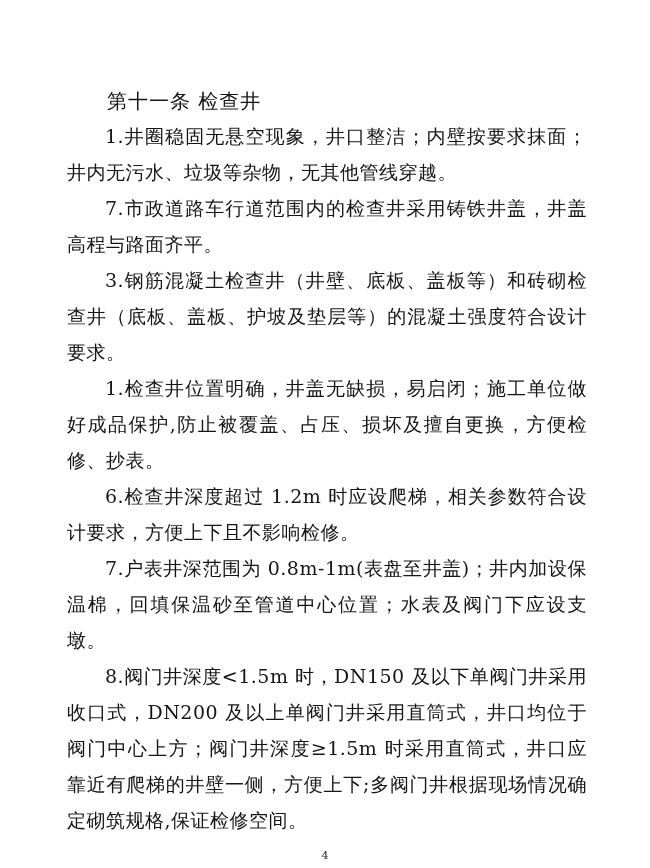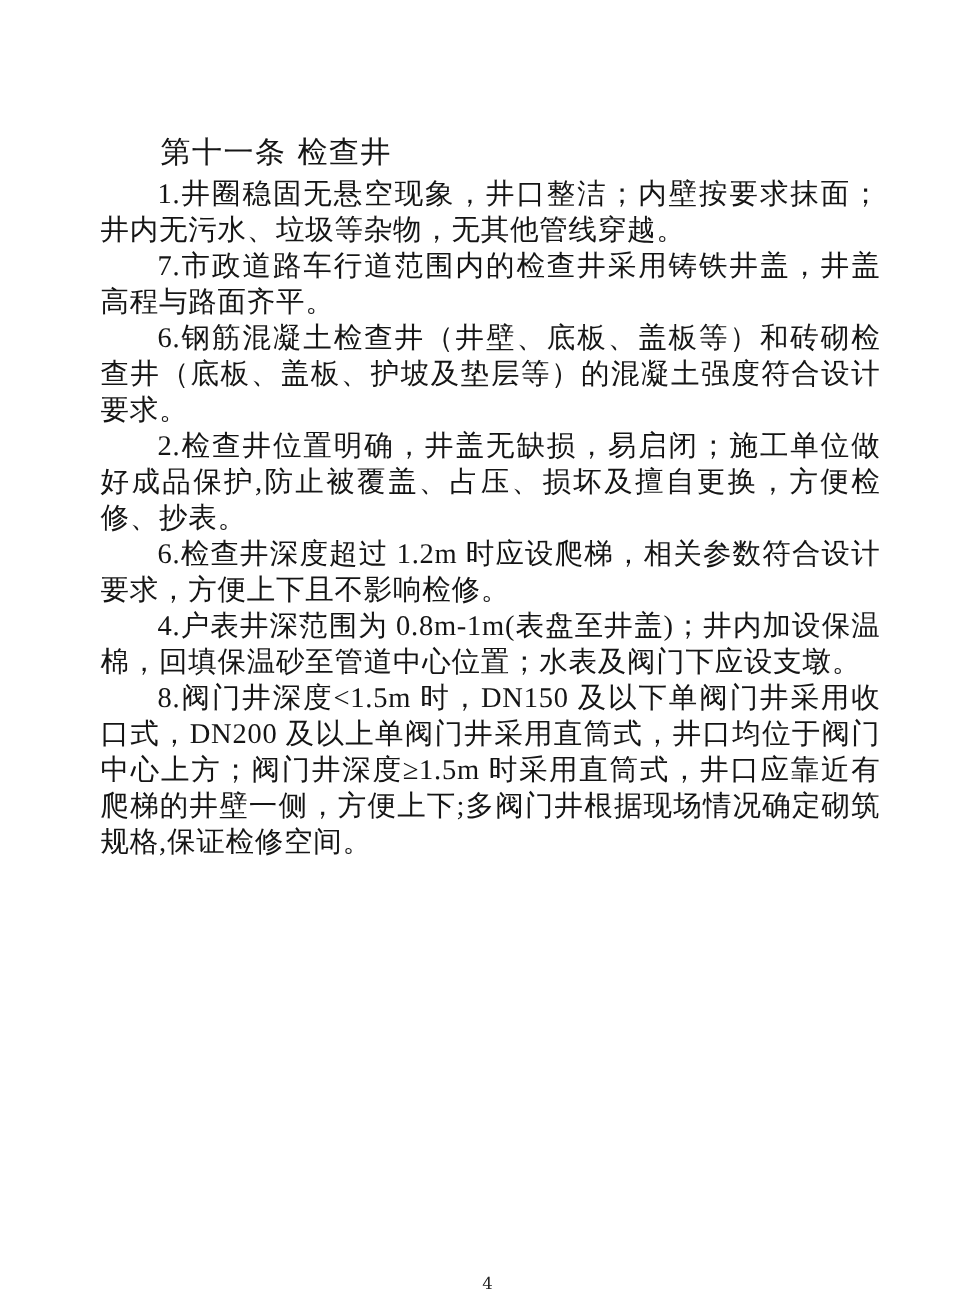--- a/index.html
+++ b/index.html
@@ -27,45 +27,44 @@
     font-size: 20px;
     line-height: 34px;
     font-weight: normal;
     text-indent: 2em;
     letter-spacing: 1px;
     white-space: pre;
   }
   p.para {
     margin: 0;
     font-size: 19px;
-    line-height: 24px;
+    line-height: 36px;
     text-indent: 2em;
     text-align: justify;
     letter-spacing: 0.5px;
-    font-family: Liberation Serif, serif;
   }
   .footer {
     position: absolute;
     left: 0;
     bottom: 6px;
     width: 100%;
     text-align: center;
     font-size: 11px;
     color: #222;
   }
 </style>
 </head>
 <body>
 
 <div class="page">
   <div class="content">
     <h3 class="heading">第十一条 检查井</h3>
     <p class="para">1.井圈稳固无悬空现象，井口整洁；内壁按要求抹面；井内无污水、垃圾等杂物，无其他管线穿越。</p>
     <p class="para">7.市政道路车行道范围内的检查井采用铸铁井盖，井盖高程与路面齐平。</p>
-    <p class="para">6.钢筋混凝土检查井（井壁、底板、盖板等）和砖砌检查井（底板、盖板、护坡及垫层等）的混凝土强度符合设计要求。</p>
-    <p class="para">2.检查井位置明确，井盖无缺损，易启闭；施工单位做好成品保护,防止被覆盖、占压、损坏及擅自更换，方便检修、抄表。</p>
+    <p class="para">3.钢筋混凝土检查井（井壁、底板、盖板等）和砖砌检查井（底板、盖板、护坡及垫层等）的混凝土强度符合设计要求。</p>
+    <p class="para">1.检查井位置明确，井盖无缺损，易启闭；施工单位做好成品保护,防止被覆盖、占压、损坏及擅自更换，方便检修、抄表。</p>
     <p class="para">6.检查井深度超过 1.2m 时应设爬梯，相关参数符合设计要求，方便上下且不影响检修。</p>
-    <p class="para">4.户表井深范围为 0.8m-1m(表盘至井盖)；井内加设保温棉，回填保温砂至管道中心位置；水表及阀门下应设支墩。</p>
+    <p class="para">7.户表井深范围为 0.8m-1m(表盘至井盖)；井内加设保温棉，回填保温砂至管道中心位置；水表及阀门下应设支墩。</p>
     <p class="para">8.阀门井深度&lt;1.5m 时，DN150 及以下单阀门井采用收口式，DN200 及以上单阀门井采用直筒式，井口均位于阀门中心上方；阀门井深度≥1.5m 时采用直筒式，井口应靠近有爬梯的井壁一侧，方便上下;多阀门井根据现场情况确定砌筑规格,保证检修空间。</p>
 
   </div>
   <div class="footer">4</div>
 </div>
 
 </body></html>

